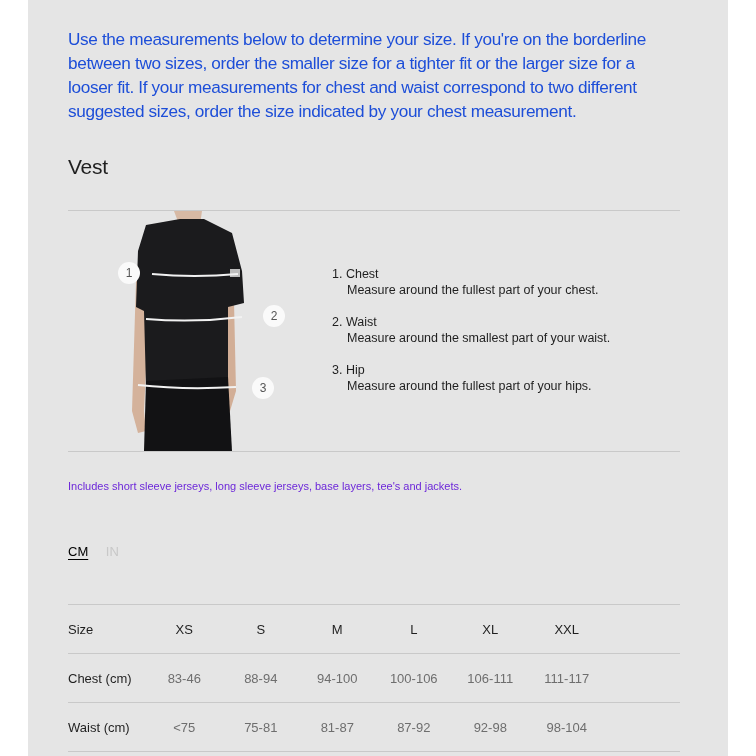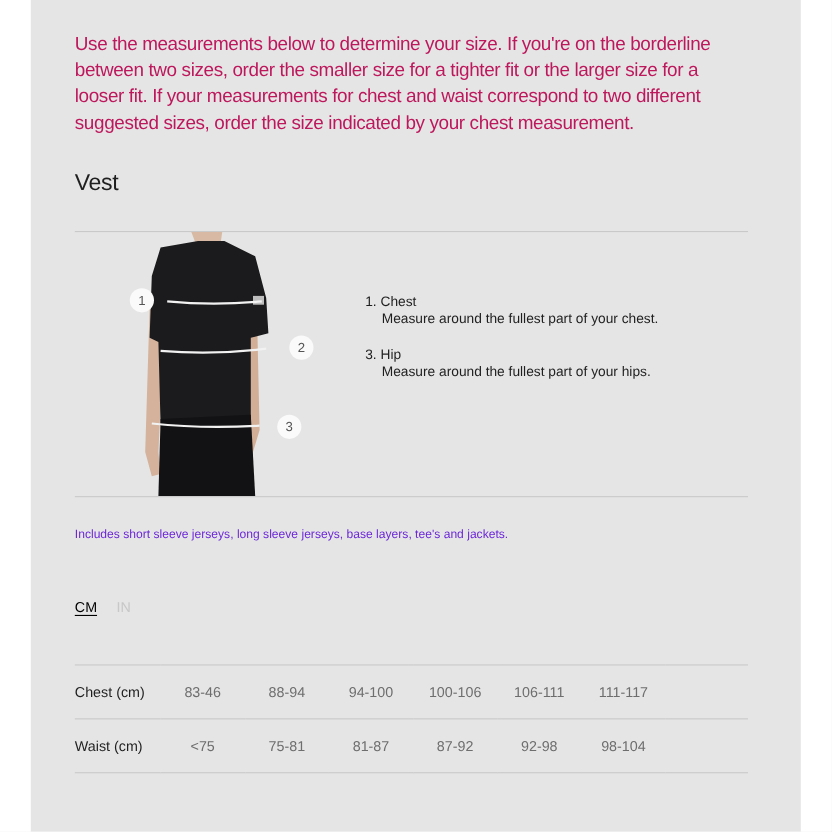--- a/index.html
+++ b/index.html
@@ -1,19 +1,19 @@
 <!DOCTYPE html>
 <html><head>
 <meta charset="utf-8">
 <style>
   html, body { margin:0; padding:0; background:#ffffff; }
   body { width:756px; height:756px; overflow:hidden; position:relative; font-family:"Liberation Sans", sans-serif; }
   .panel { position:absolute; left:28px; top:0; width:700px; height:756px; background:#e5e5e5; }
   .content { position:absolute; left:40px; width:612px; }
-  .intro { top:27px; font-size:17.2px; line-height:24px; color:#be185d; letter-spacing:-0.35px; margin:0; }
+  .intro { top:27px; font-size:17.2px; line-height:24px; color:#1d4ed8; letter-spacing:-0.35px; margin:0; }
   .heading { top:155px; font-size:21px; color:#1f1f1f; margin:0; letter-spacing:-0.3px; }
   .divider { position:absolute; left:40px; width:612px; height:1px; background:#c9c9c9; }
   .figure { position:absolute; left:96px; top:211px; width:128px; height:240px; }
   .instructions { position:absolute; left:304px; top:266px; margin:0; padding:0; list-style:none; font-size:12.5px; color:#1f1f1f; }
   .instructions li { margin-bottom:16px; line-height:16px; }
   .instructions .desc { padding-left:15px; display:block; }
   .includes { top:480px; font-size:11px; color:#6d28d9; margin:0; }
   .units { position:absolute; left:40px; top:544px; font-size:13px; }
   .unit { display:inline-block; margin-right:14px; cursor:pointer; }
   .unit.active { color:#000000; text-decoration:underline; text-underline-offset:3px; }
@@ -59,37 +59,52 @@
     <span class="marker" style="position:absolute;left:128px;top:166px;width:22px;height:22px;border-radius:50%;background:#fafafa;color:#555;font-size:12px;text-align:center;line-height:22px;">3</span>
   </div>
 
   <ol class="instructions">
     <li>
       <span>1.</span>
       <span>Chest</span>
       <span class="desc">Measure around the fullest part of your chest.</span>
     </li>
     <li>
+      <span>2.</span>
+      <span>Waist</span>
+      <span class="desc">Measure around the smallest part of your waist.</span>
+    </li>
+    <li>
       <span>3.</span>
       <span>Hip</span>
       <span class="desc">Measure around the fullest part of your hips.</span>
     </li>
   </ol>
 
   <div class="divider" style="top:451px"></div>
 
   <p class="content includes">Includes short sleeve jerseys, long sleeve jerseys, base layers, tee's and jackets.</p>
 
   <div class="units">
     <span class="unit active">CM</span>
     <span class="unit inactive">IN</span>
   </div>
 
   <table class="table">
     <tbody>
+        <tr class="head">
+      <td class="label">Size</td>
+      <td class="val">XS</td>
+      <td class="val">S</td>
+      <td class="val">M</td>
+      <td class="val">L</td>
+      <td class="val">XL</td>
+      <td class="val">XXL</td>
+      <td class="pad"></td>
+    </tr>
     <tr>
       <td class="label">Chest (cm)</td>
       <td class="val">83-46</td>
       <td class="val">88-94</td>
       <td class="val">94-100</td>
       <td class="val">100-106</td>
       <td class="val">106-111</td>
       <td class="val">111-117</td>
       <td class="pad"></td>
     </tr>

